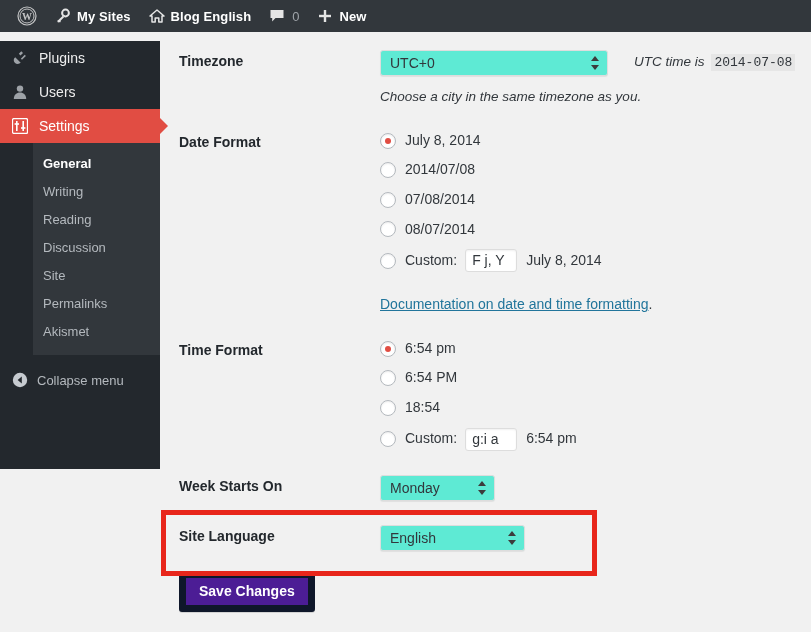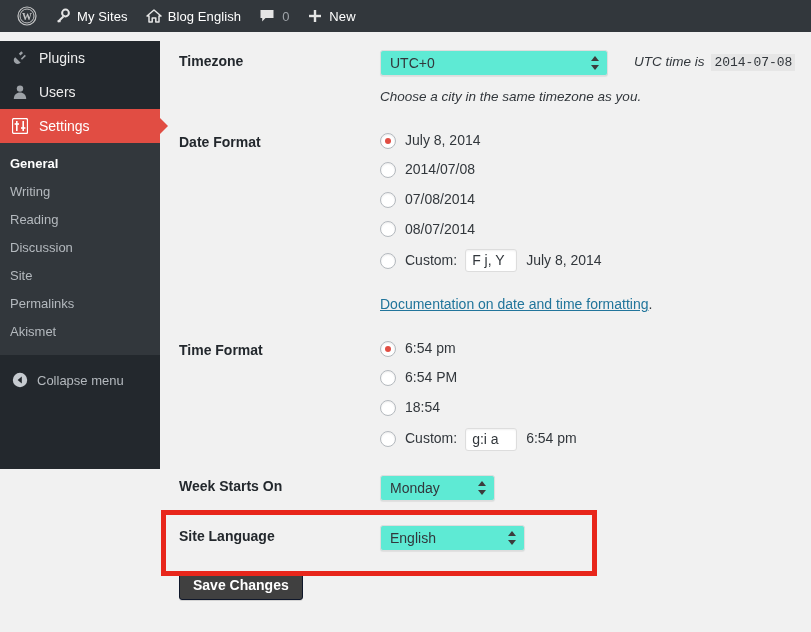--- a/index.html
+++ b/index.html
@@ -33,21 +33,21 @@
   .ab-item {
     display: flex;
     align-items: center;
     height: 32px;
     padding: 0 9px;
     color: #b4b9be;
     font-size: 13px;
     white-space: nowrap;
     cursor: pointer;
   }
-  .ab-item .ab-label { color: #fff; font-weight: normal; margin-left: 6px; letter-spacing: .1px;}
+  .ab-item .ab-label { color: #fff; font-weight: bold; margin-left: 6px; letter-spacing: .1px;}
   .ab-item .ab-count { color: #9ea3a8; margin-left: 7px; font-weight: normal; }
   .ab-ico { display: inline-flex; align-items: center; justify-content: center; }
   .ab-ico svg { display: block; }
 
   
   #adminmenuwrap {
     position: absolute;
     top: 41px; left: 0;
     width: 160px;
     height: 428px;
@@ -87,20 +87,21 @@
     margin-top: -8px;
     border-style: solid;
     border-width: 8px 0 8px 8px;
     border-color: transparent transparent transparent #e14d43;
   }
 
   .submenu-wrap {
     background: #32373c;
     padding: 7px 0 9px 0;
     margin-top: 0;
+    margin-left: 33px;
   }
   .submenu-item {
     display: block;
     padding: 6px 0 6px 10px;
     color: #b4b9be;
     font-size: 13px;
     cursor: pointer;
     line-height: 16px;
   }
   .submenu-item.current { color: #fff; font-weight: bold; }
@@ -286,22 +287,22 @@
     height: 66px;
     border: 5px solid #e8261b;
     pointer-events: none;
     z-index: 15;
   }
 
   
   .submit-wrap { padding: 10px 0 0 19px; }
   .button-primary {
     display: inline-block;
-    background: #404040;
-    border: 1px solid #0f172a;
+    background: #4c1d95;
+    border: 7px solid #0f172a;
     border-radius: 3px;
     color: #fff;
     font-size: 14px;
     font-weight: bold;
     padding: 6px 13px 7px;
     cursor: pointer;
     box-shadow: 0 1px 0 rgba(0,0,0,.12);
     line-height: 1;
   }
 </style>

